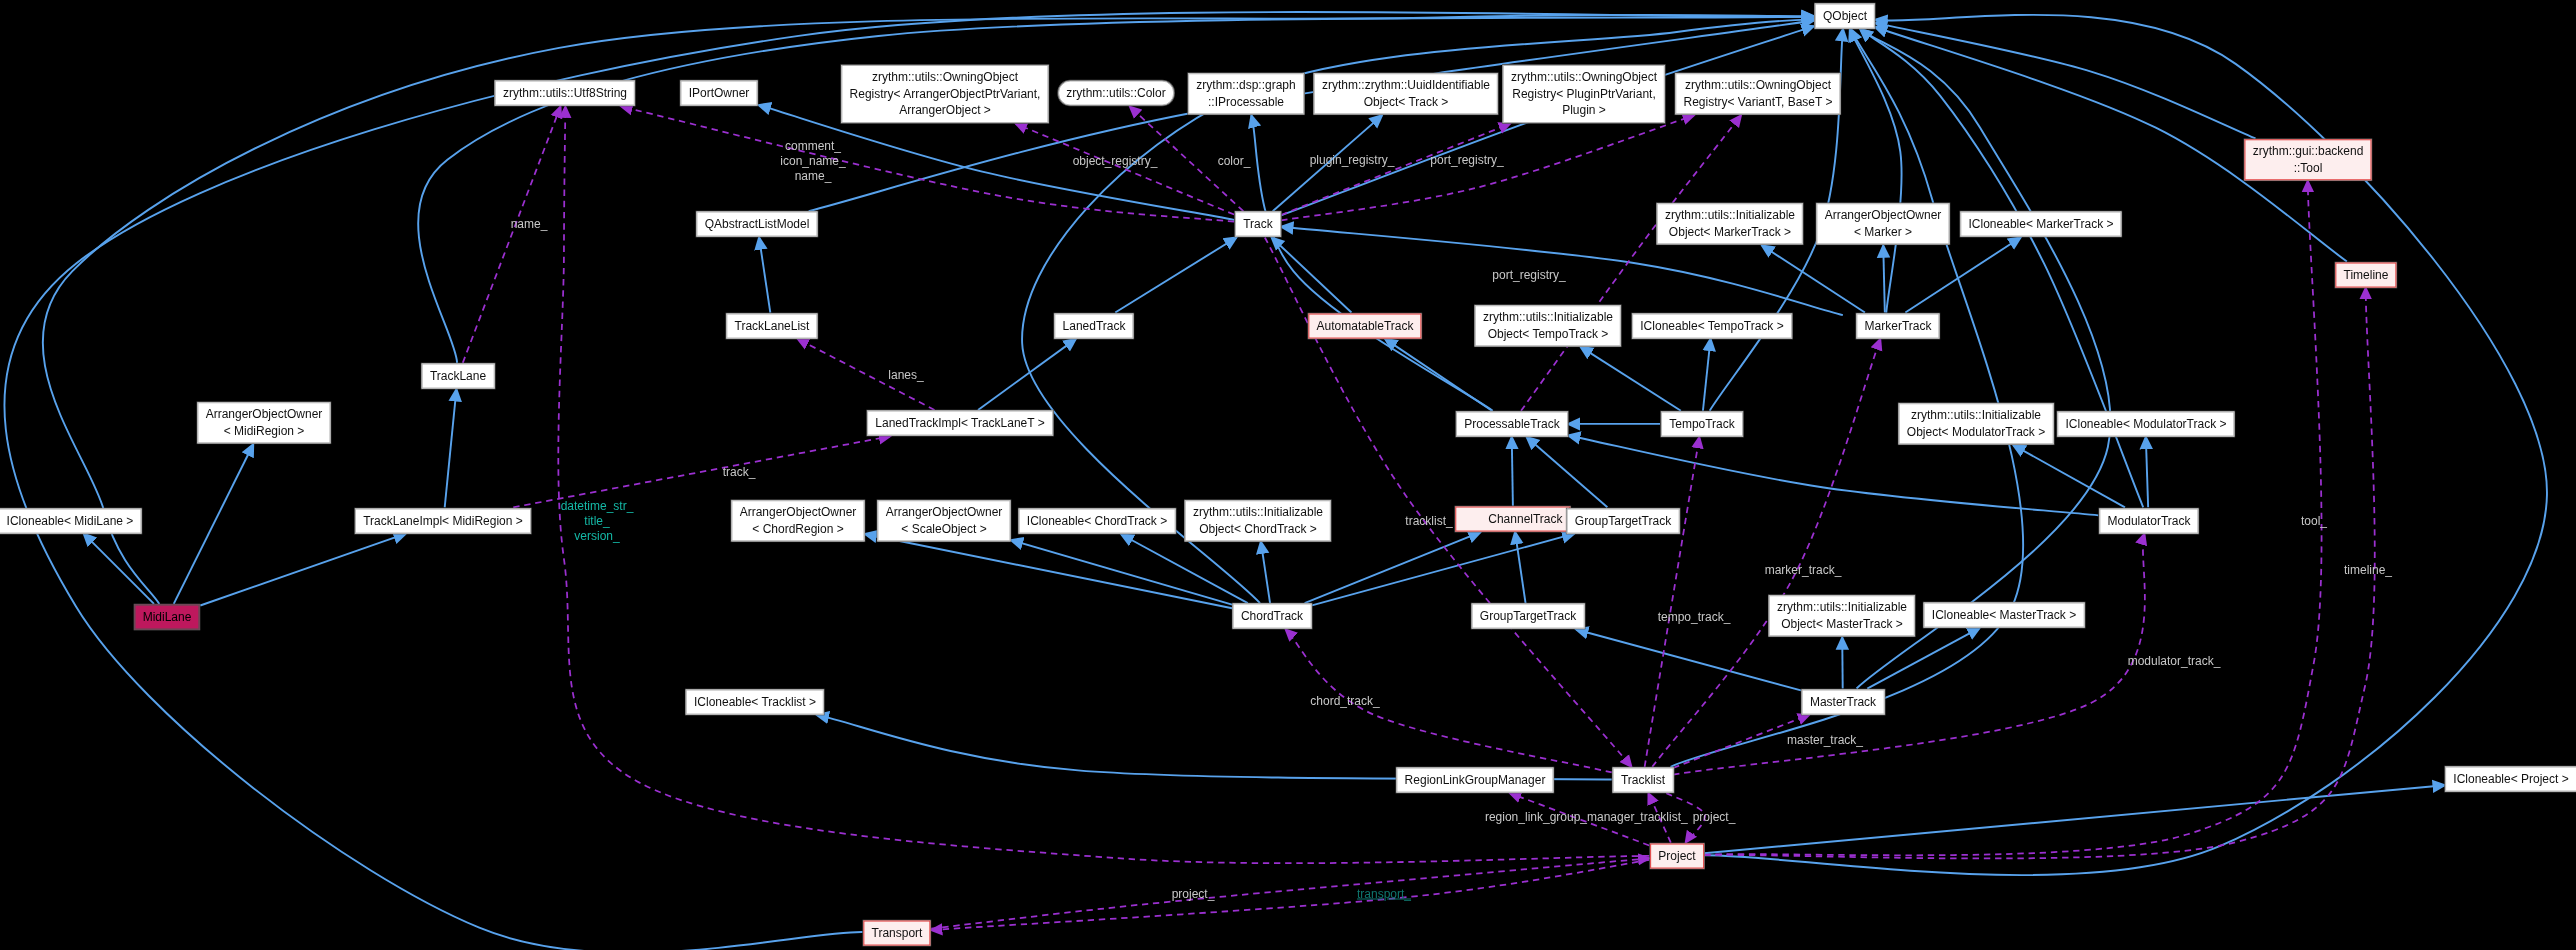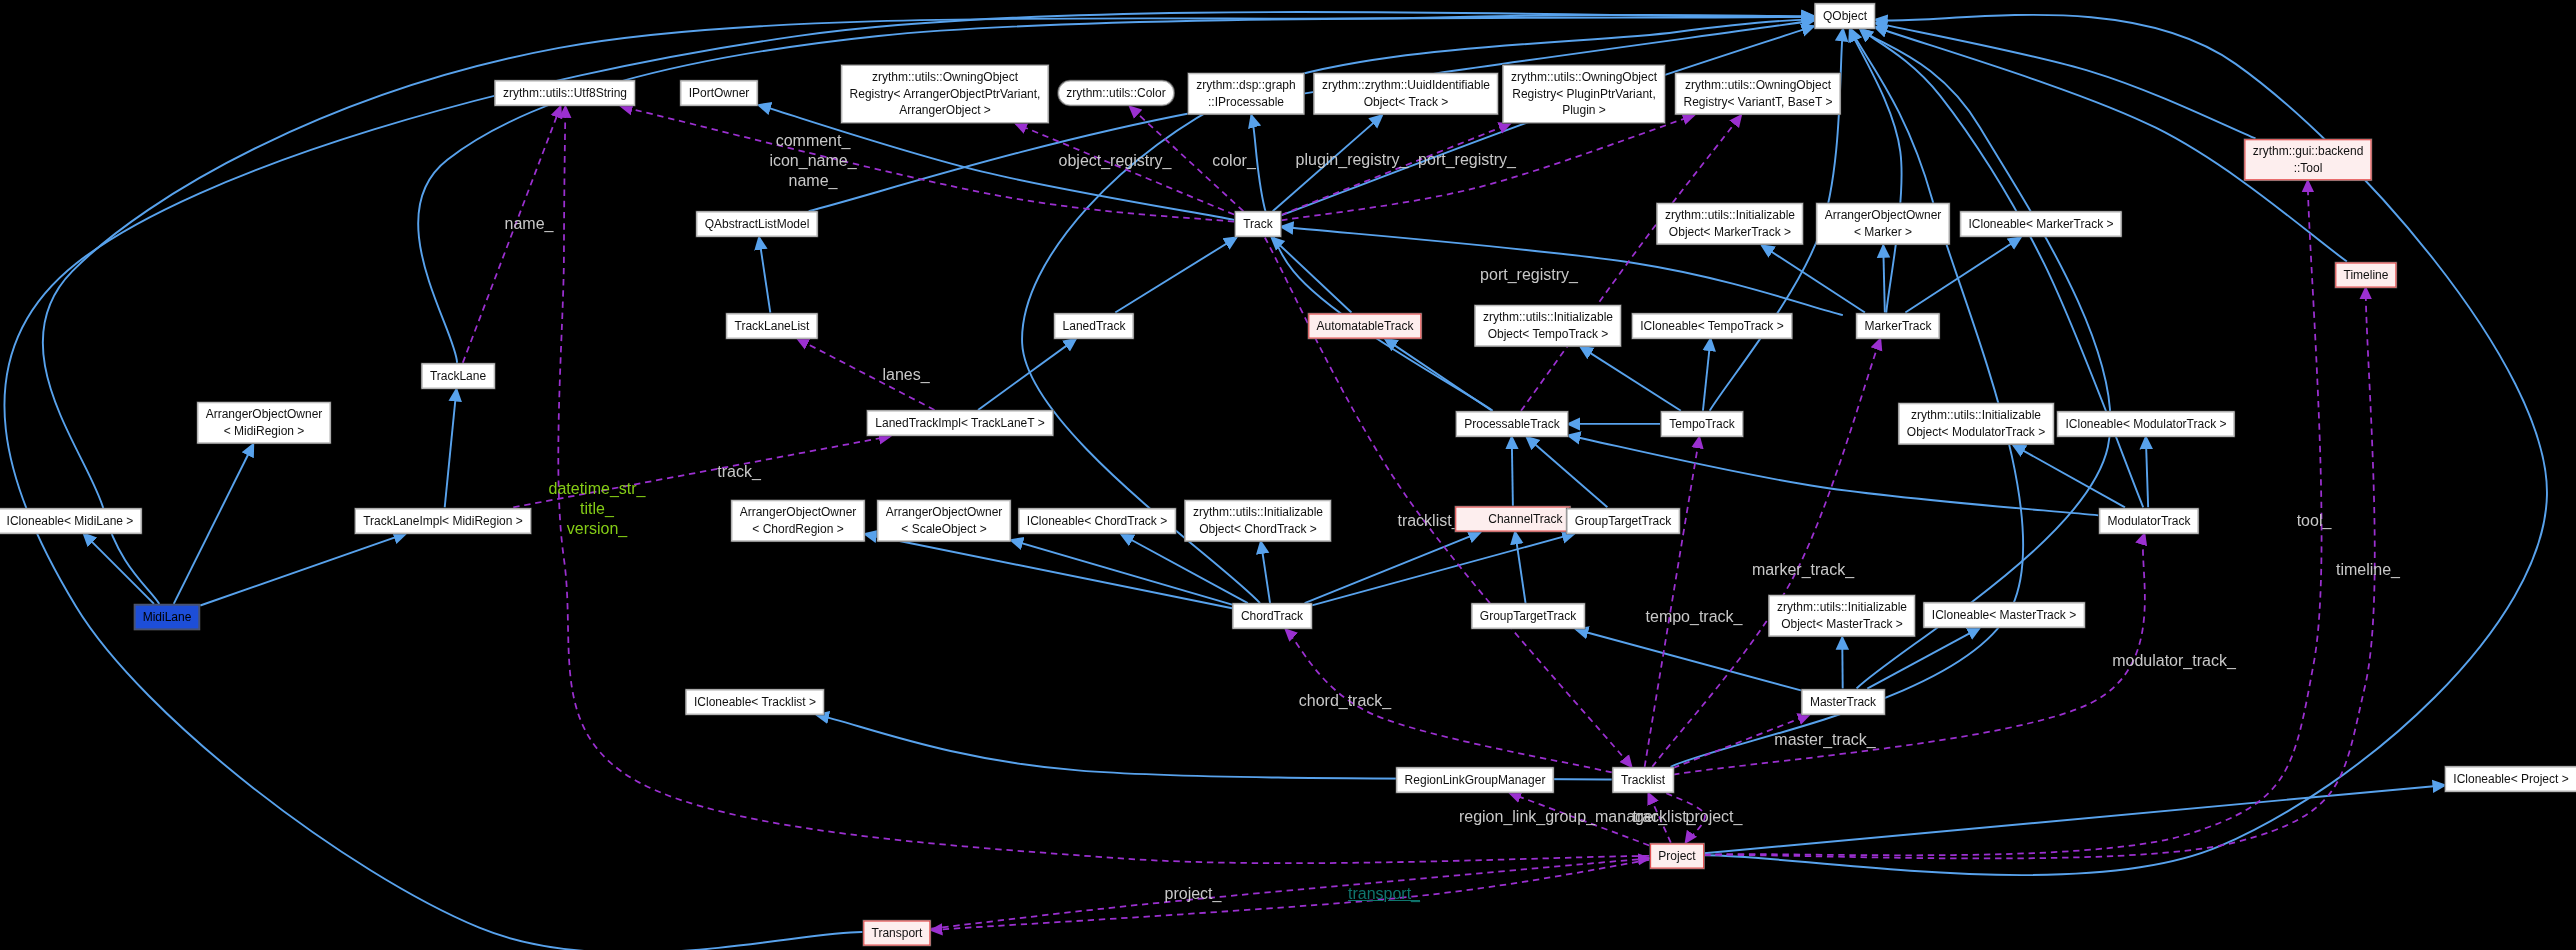--- a/index.html
+++ b/index.html
@@ -4,23 +4,23 @@
 <style>
   html,body{margin:0;padding:0;background:#000;}
   #canvas{position:relative;width:2576px;height:950px;background:#000;overflow:hidden;
           font-family:"Liberation Sans","DejaVu Sans",sans-serif;}
   #edges{position:absolute;left:0;top:0;z-index:1;}
   .node{position:absolute;transform:translate(-50%,-50%);z-index:3;
         background:#fff;color:#111;border:1.6px solid #b4b4b4;box-shadow:0 0 0 0.8px #585858;
         padding:3.2px 7.2px;font-size:12px;line-height:1.38;text-align:center;white-space:nowrap;
         cursor:pointer;}
   .node.truncated{background:#fdeeee;border-color:#e23c3c;}
-  .node.main{background:#1d4ed8;border-color:#545454;color:#000;}
+  .node.main{background:#be185d;border-color:#545454;color:#000;}
   .edge-label{position:absolute;transform:translate(-50%,-50%);z-index:2;color:#c8c8c8;
-        font-size:16px;line-height:1.25;text-align:center;white-space:nowrap;}
+        font-size:12px;line-height:1.25;text-align:center;white-space:nowrap;}
 </style>
 </head>
 <body>
 
 <div id="canvas" style="width: 2576px; height: 950px; background: rgb(0, 0, 0);">
   <svg id="edges" xmlns="http://www.w3.org/2000/svg" width="2576" height="950" viewBox="0 0 3226 1190">
       <defs>
         <marker id="arrow-inherit" viewBox="0 0 10 10" refX="8" refY="5" markerWidth="8" markerHeight="8" orient="auto-start-reverse">
           <path d="M0,0.6 L9.5,5 L0,9.4 z" fill="#58a2ec"></path>
         </marker>
@@ -291,21 +291,21 @@
     </div>
     <div class="edge-label" style="color: rgb(200, 200, 200); left: 529px; top: 224px;">
       <div>name_</div>
     </div>
     <div class="edge-label" style="color: rgb(200, 200, 200); left: 906px; top: 375px;">
       <div>lanes_</div>
     </div>
     <div class="edge-label" style="color: rgb(200, 200, 200); left: 739px; top: 472px;">
       <div>track_</div>
     </div>
-    <div class="edge-label" style="color: #84cc16; left: 597px; top: 509px;">
+    <div class="edge-label" style="color: #14b8a6; left: 597px; top: 521px;">
       <div>datetime_str_</div>
       <div>title_</div>
       <div>version_</div>
     </div>
     <div class="edge-label" style="color: rgb(200, 200, 200); left: 1429px; top: 521px;">
       <div>tracklist_</div>
     </div>
     <div class="edge-label" style="color: rgb(200, 200, 200); left: 1694px; top: 617px;">
       <div>tempo_track_</div>
     </div>

